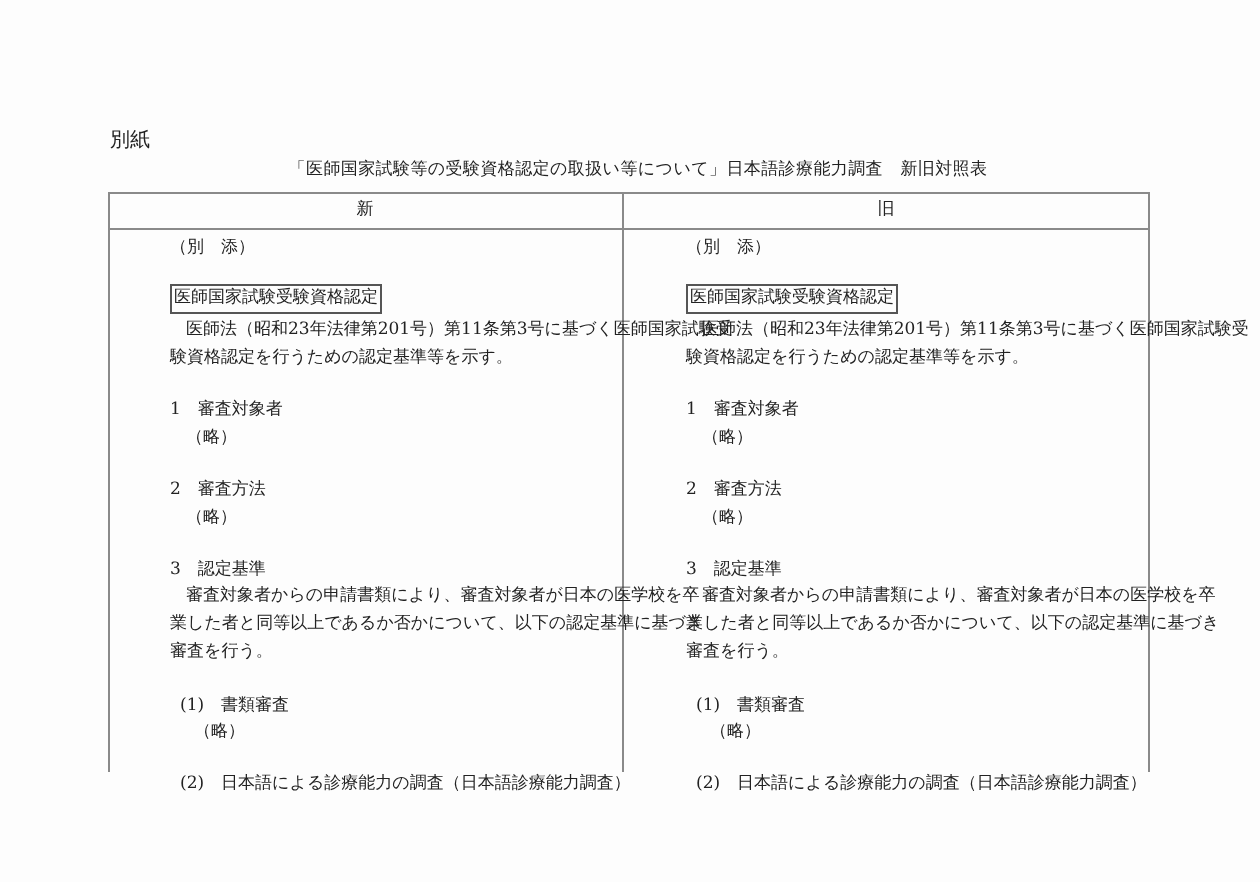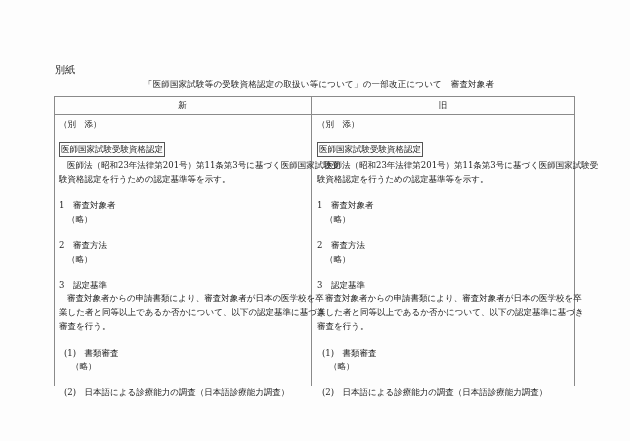--- a/index.html
+++ b/index.html
@@ -5,28 +5,28 @@
   html, body { margin:0; padding:0; background:#fdfdfd; }
   body { width:630px; height:441px; position:relative; overflow:hidden;
          font-family:"DejaVu Serif","Liberation Serif",serif; color:#222; }
   .attach-label { position:absolute; left:55px; top:63px; font-size:10px; }
   .doc-title { position:absolute; left:0; width:630px; top:79px; text-align:center; font-size:8.5px; letter-spacing:0.2px; padding-left:8px; box-sizing:border-box; }
   .tbl { position:absolute; left:54px; top:96px; width:521px; height:290px; }
   .hline { position:absolute; left:0; width:521px; height:1px; background:#8a8a8a; }
   .vline { position:absolute; top:0; width:1px; height:290px; background:#8a8a8a; }
   .head { position:absolute; top:1px; height:17px; line-height:17px; text-align:center; font-size:8.5px; }
   .col { position:absolute; top:19px; font-size:8.5px; line-height:13px; }
-  .col .p { position:absolute; white-space:nowrap; }
+  .col .p { position:absolute; white-space:nowrap;margin-left:26px; }
   .boxed { border:1px solid #555; padding:0 1px; }
 </style>
 </head>
 <body>
 
 <div class="attach-label">別紙</div>
-<div class="doc-title">「医師国家試験等の受験資格認定の取扱い等について」の一部改正について　審査対象者</div>
+<div class="doc-title">「医師国家試験等の受験資格認定の取扱い等について」日本語診療能力調査　新旧対照表</div>
 
 <div class="tbl">
   <div class="hline" style="top:0"></div>
   <div class="hline" style="top:18px"></div>
   <div class="vline" style="left:0"></div>
   <div class="vline" style="left:257px"></div>
   <div class="vline" style="left:520px"></div>
 
   <div class="head" style="left:0;width:257px">新</div>
   <div class="head" style="left:258px;width:262px">旧</div>

